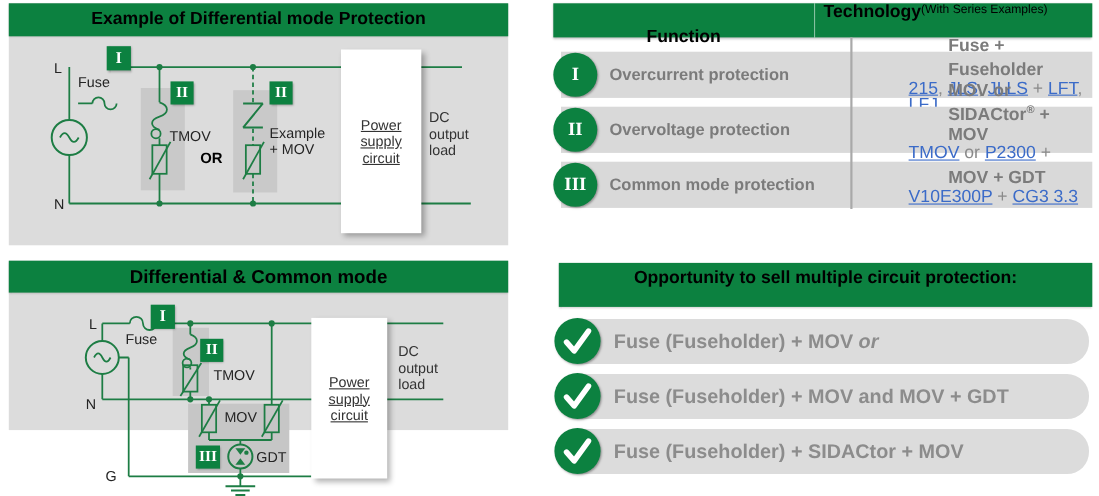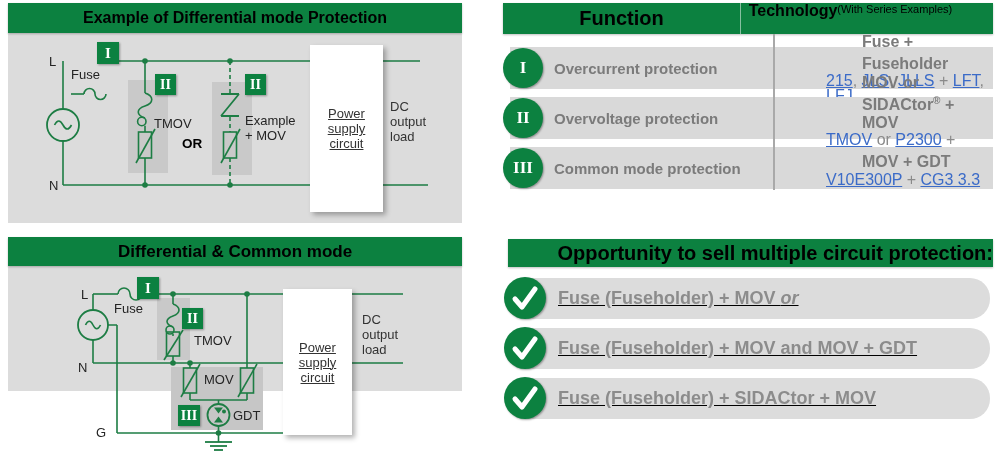--- a/index.html
+++ b/index.html
@@ -20,21 +20,21 @@
          font-family:"Liberation Serif","DejaVu Serif",serif;font-weight:bold;
          box-shadow:1px 1px 2px rgba(0,0,0,.35);}
   .psbox{position:absolute;background:#fff;box-shadow:3px 3px 5px rgba(0,0,0,.30);
          display:flex;align-items:center;justify-content:center;text-align:center;
          font-size:13px;line-height:15px;color:#333;text-decoration:underline;}
   .loadtxt{font-size:13px;line-height:15px;color:#333;position:absolute;}
 
   
   .ftable{position:absolute;left:503px;top:3px;width:490px;}
   .thead{height:31px;display:flex;}
-  .thead .hcell-f{width:237px;line-height:31px;font-size:20px;}
+  .thead .hcell-f{width:237px;line-height:31px;font-size:16px;margin-top:15px;}
   .thead .hcell-t{width:219px;display:flex;justify-content:center;
                   border-left:1px solid rgba(255,255,255,.5);}
   .hcell-t .t1{font-size:16px;line-height:16px;font-weight:bold;}
   .hcell-t .t2{font-size:11px;line-height:13px;font-weight:normal;}
   .throw{position:relative;height:42px;margin-left:7px;background:#d9d9d9;
          display:flex;align-items:center;margin-top:8px;}
   .throw.first{margin-top:13px;}
   .numcircle{position:absolute;left:-7px;top:1px;width:40px;height:40px;border-radius:50%;
              background:#0c8140;color:#fff;text-align:center;line-height:40px;
              font-family:"Liberation Serif","DejaVu Serif",serif;font-weight:bold;font-size:17px;
@@ -42,23 +42,23 @@
   .fcell{width:257px;padding-left:44px;font-size:15px;font-weight:bold;color:#7b7b7b;}
   .tcell{flex:1;padding-left:15px;}
   .tcell .ttitle{font-size:16px;font-weight:bold;color:#7b7b7b;line-height:18px;margin-left:36px;}
   .tcell .ttitle sup{font-size:10px;}
   .tlinks{font-size:16px;font-weight:normal;line-height:15px;color:#8a8a8a;}
   .tlinks a{color:#3b6bc8;text-decoration:underline;cursor:pointer;}
   .vdivider{position:absolute;left:270px;top:31px;width:2px;height:156px;background:#a9a9a9;}
 
   
   .opp{position:absolute;left:508px;top:239px;width:485px;}
-  .opp-header{height:28px;line-height:28px;font-size:20px;text-align:right;}
+  .opp-header{height:40px;line-height:28px;font-size:16px;}
   .opp-row{position:relative;height:41px;margin-top:9px;margin-left:2px;width:480px;
-           border-radius:20px;background:#dcdcdc;display:flex;align-items:center;text-decoration:underline;}
+           border-radius:20px;background:#dcdcdc;display:flex;align-items:center;}
   .opp-row .otext{padding-left:48px;font-size:18px;font-weight:bold;color:#8c8c8c;white-space:nowrap;}
   .opp-row .otext i{font-style:italic;}
   .check-circle{position:absolute;left:-6px;top:-1px;width:42px;height:42px;border-radius:50%;
                 background:#0c8140;box-shadow:1px 1px 2px rgba(0,0,0,.35);}
   .check-circle svg{display:block;}
 </style>
 </head>
 <body>
 
 <div class="panel" style="left:8px;top:3px;width:454px;height:220px;">

